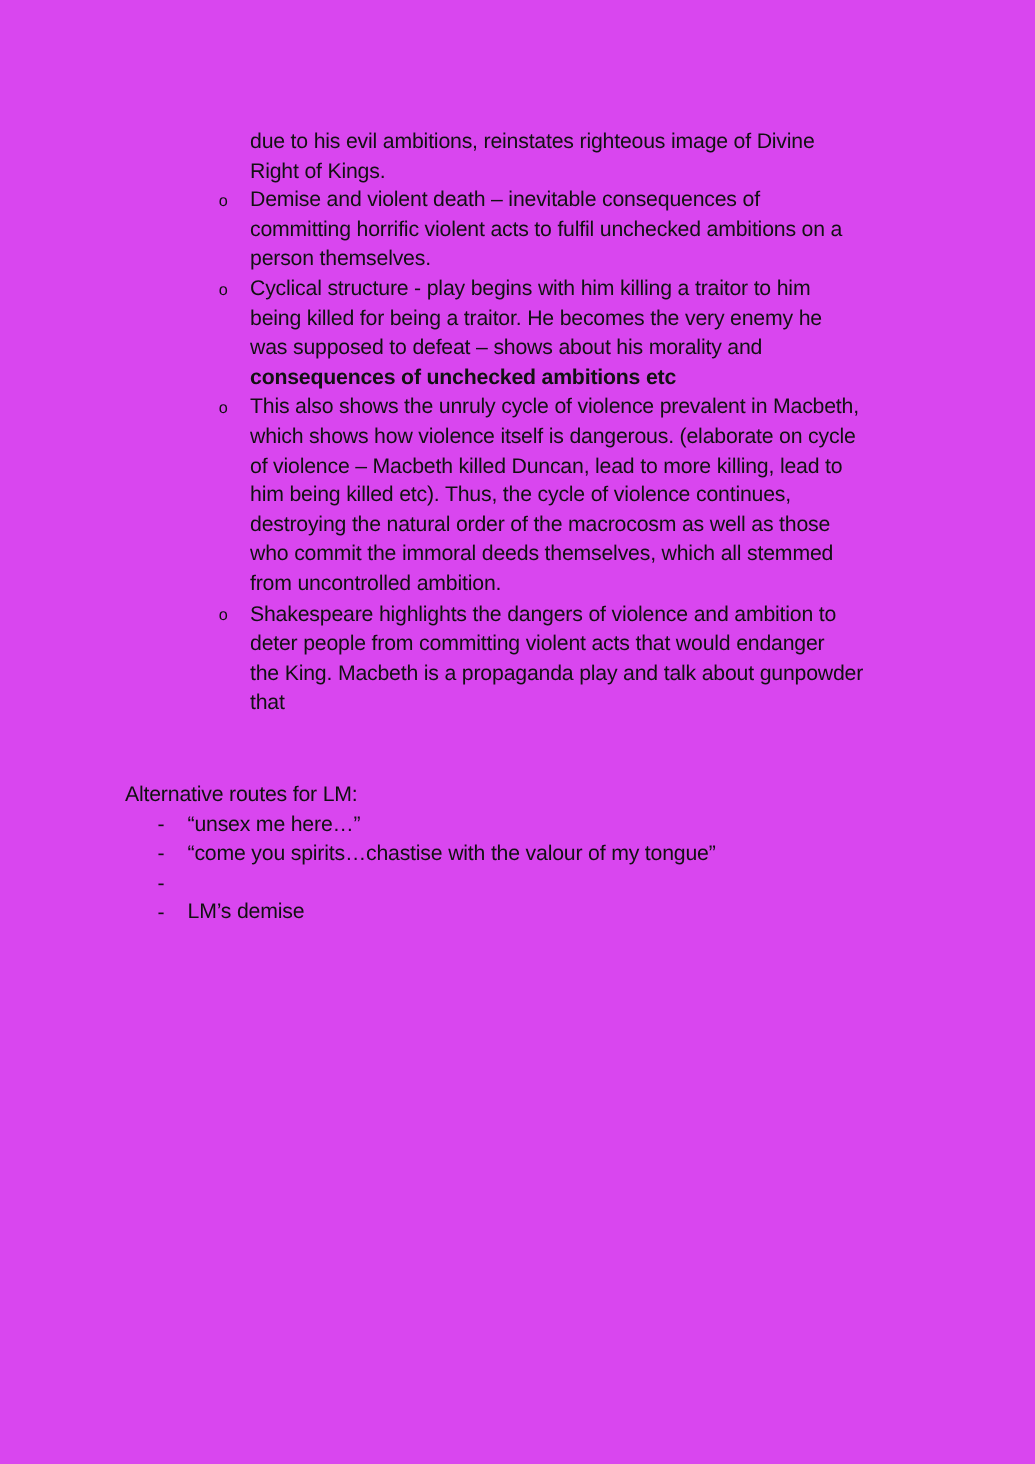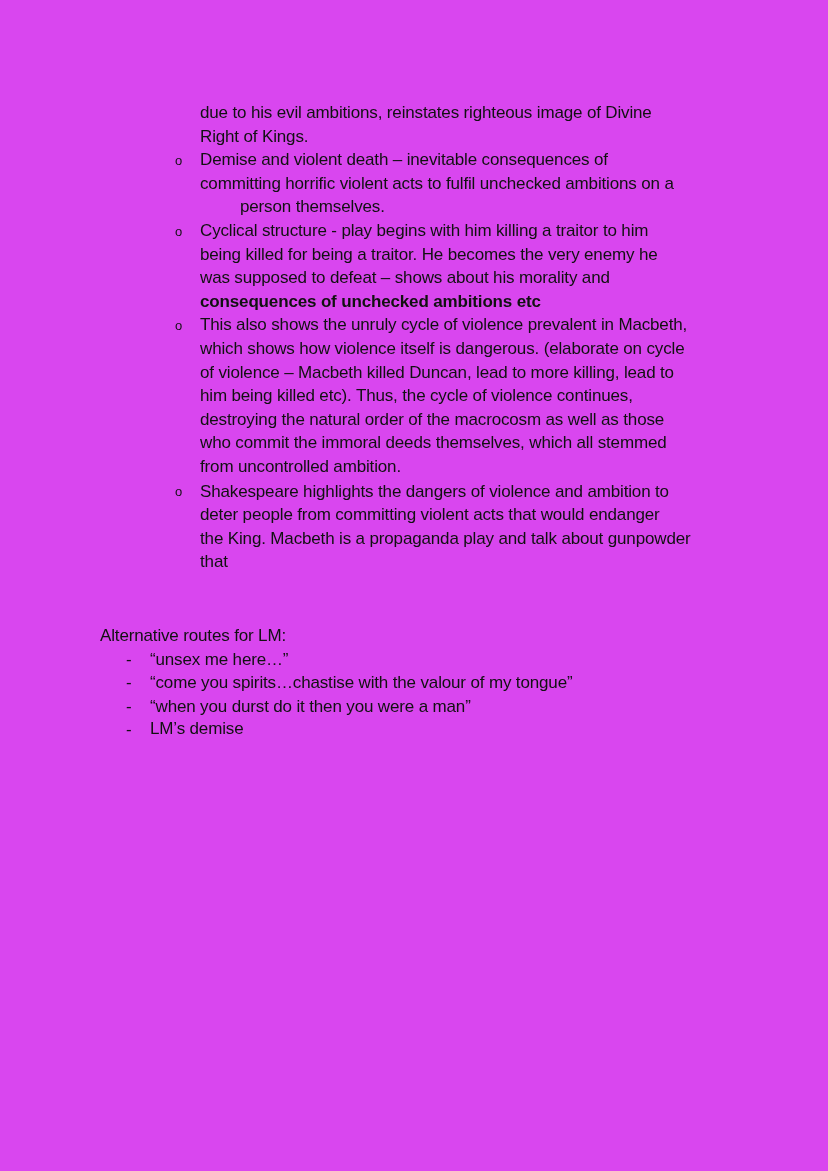--- a/index.html
+++ b/index.html
@@ -22,21 +22,21 @@
 <body>
 
 <div class="page">
 
   <div class="line" style="left:200px; top:101px;">due to his evil ambitions, reinstates righteous image of Divine</div>
   <div class="line" style="left:200px; top:124.6px;">Right of Kings.</div>
 
   <div class="bullet" style="left:175px; top:149px;">o</div>
   <div class="line" style="left:200px; top:148.2px;">Demise and violent death – inevitable consequences of</div>
   <div class="line" style="left:200px; top:171.8px;">committing horrific violent acts to fulfil unchecked ambitions on a</div>
-  <div class="line" style="left:200px; top:195.4px;margin-left:40px;">person themselves.</div>
+  <div class="line" style="left:200px; top:195.4px;">person themselves.</div>
 
   <div class="bullet" style="left:175px; top:220px;">o</div>
   <div class="line" style="left:200px; top:219px;">Cyclical structure - play begins with him killing a traitor to him</div>
   <div class="line" style="left:200px; top:242.6px;">being killed for being a traitor. He becomes the very enemy he</div>
   <div class="line" style="left:200px; top:266.2px;">was supposed to defeat – shows about his morality and</div>
   <div class="line" style="left:200px; top:289.8px;font-weight:bold;">consequences of unchecked ambitions etc</div>
 
   <div class="bullet" style="left:175px; top:314px;">o</div>
   <div class="line" style="left:200px; top:313.4px;">This also shows the unruly cycle of violence prevalent in Macbeth,</div>
   <div class="line" style="left:200px; top:337px;">which shows how violence itself is dangerous. (elaborate on cycle</div>
@@ -54,18 +54,17 @@
 
   <div class="line" style="left:100px; top:624px;">Alternative routes for LM:</div>
 
   <div class="dash" style="left:126px; top:647.6px;">-</div>
   <div class="line" style="left:150px; top:647.6px;">“unsex me here…”</div>
 
   <div class="dash" style="left:126px; top:671.2px;">-</div>
   <div class="line" style="left:150px; top:671.2px;">“come you spirits…chastise with the valour of my tongue”</div>
 
   <div class="dash" style="left:126px; top:694.8px;">-</div>
-  <div class="line" style="left:150px; top:694.8px;">“when you durst do it then you were a man”</div>
 
   <div class="dash" style="left:126px; top:718.4px;">-</div>
   <div class="line" style="left:150px; top:717px;">LM’s demise</div>
 
 </div>
 
 </body></html>

